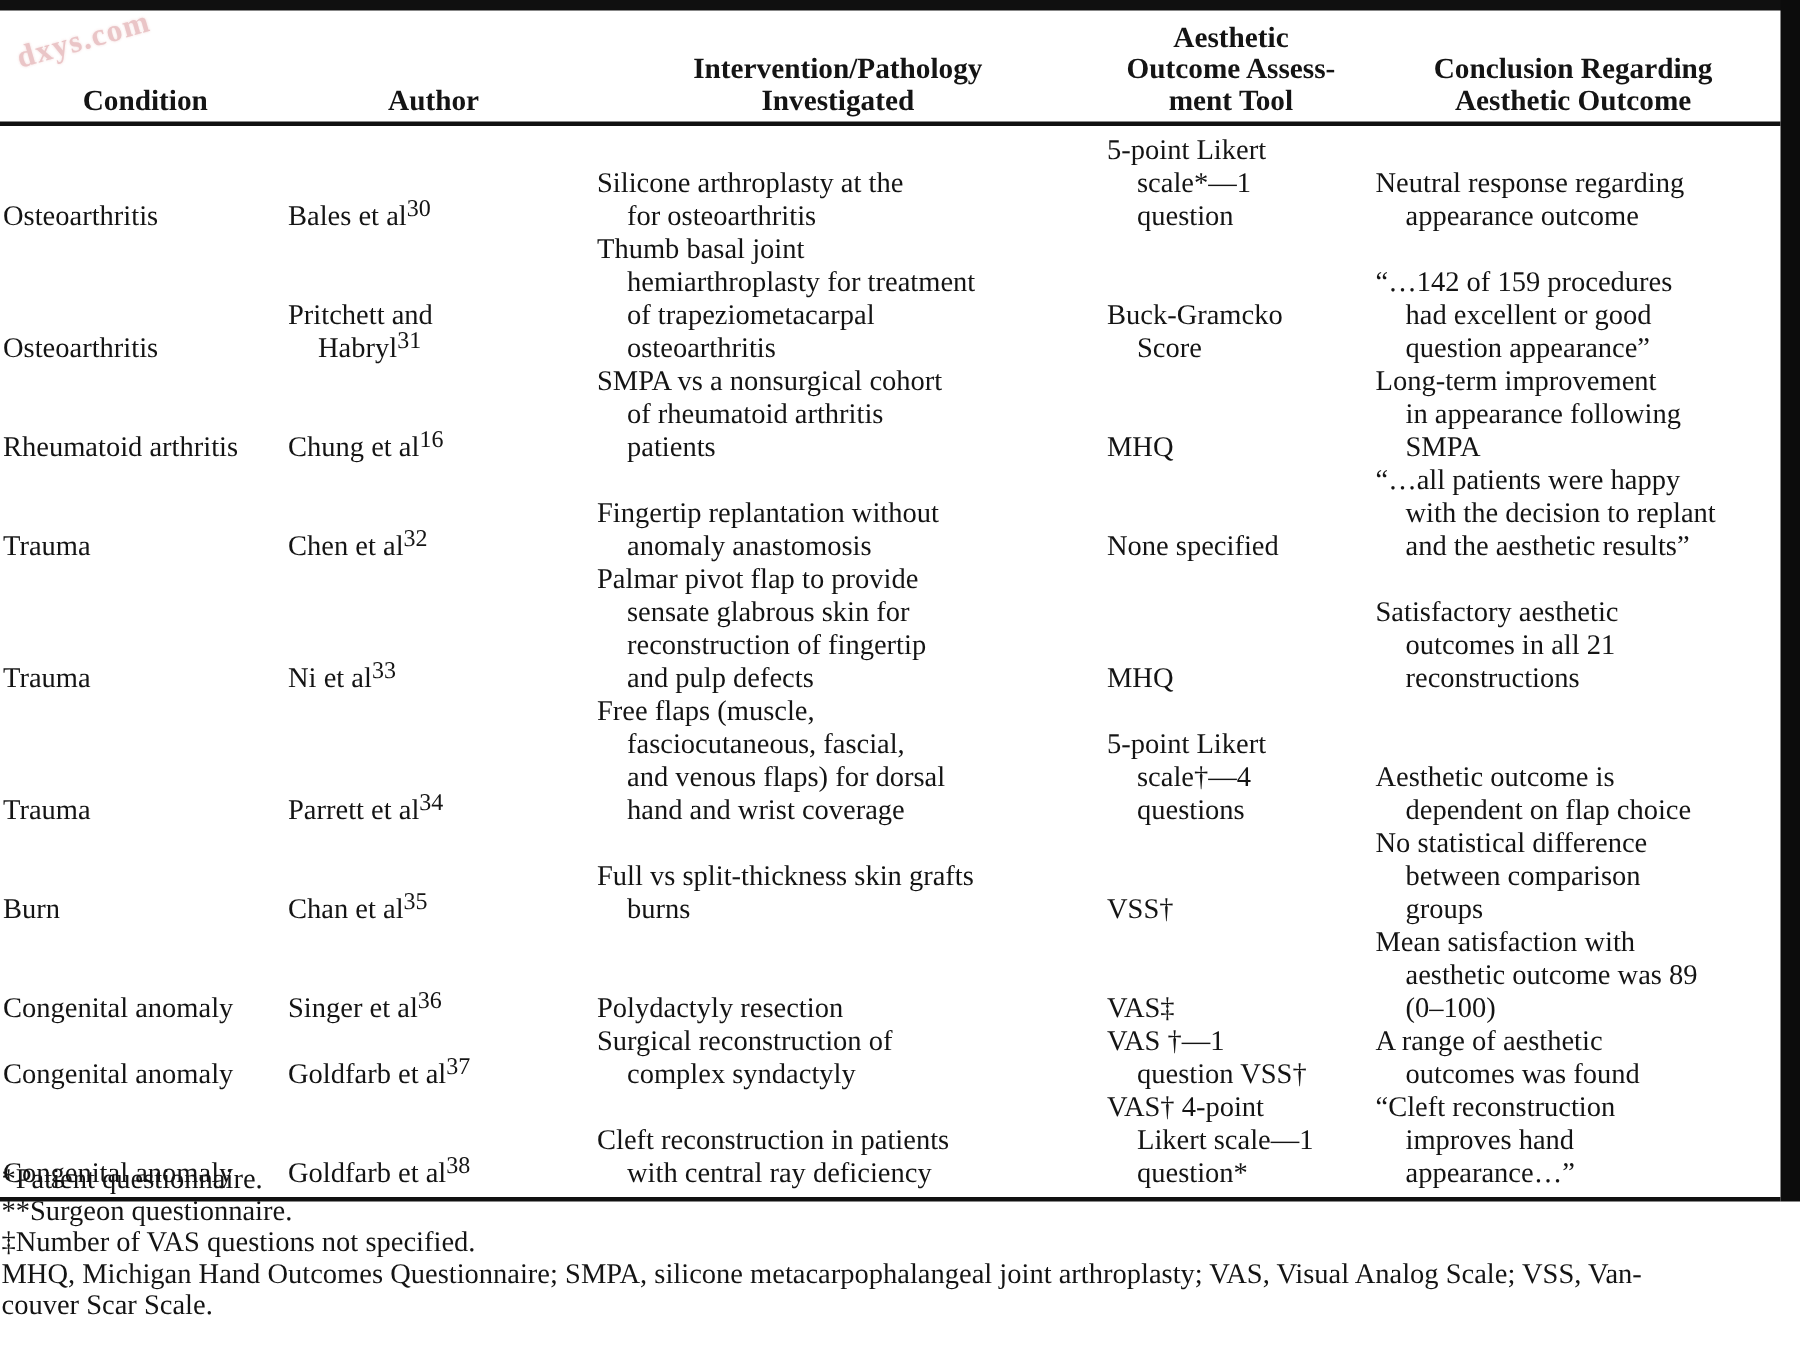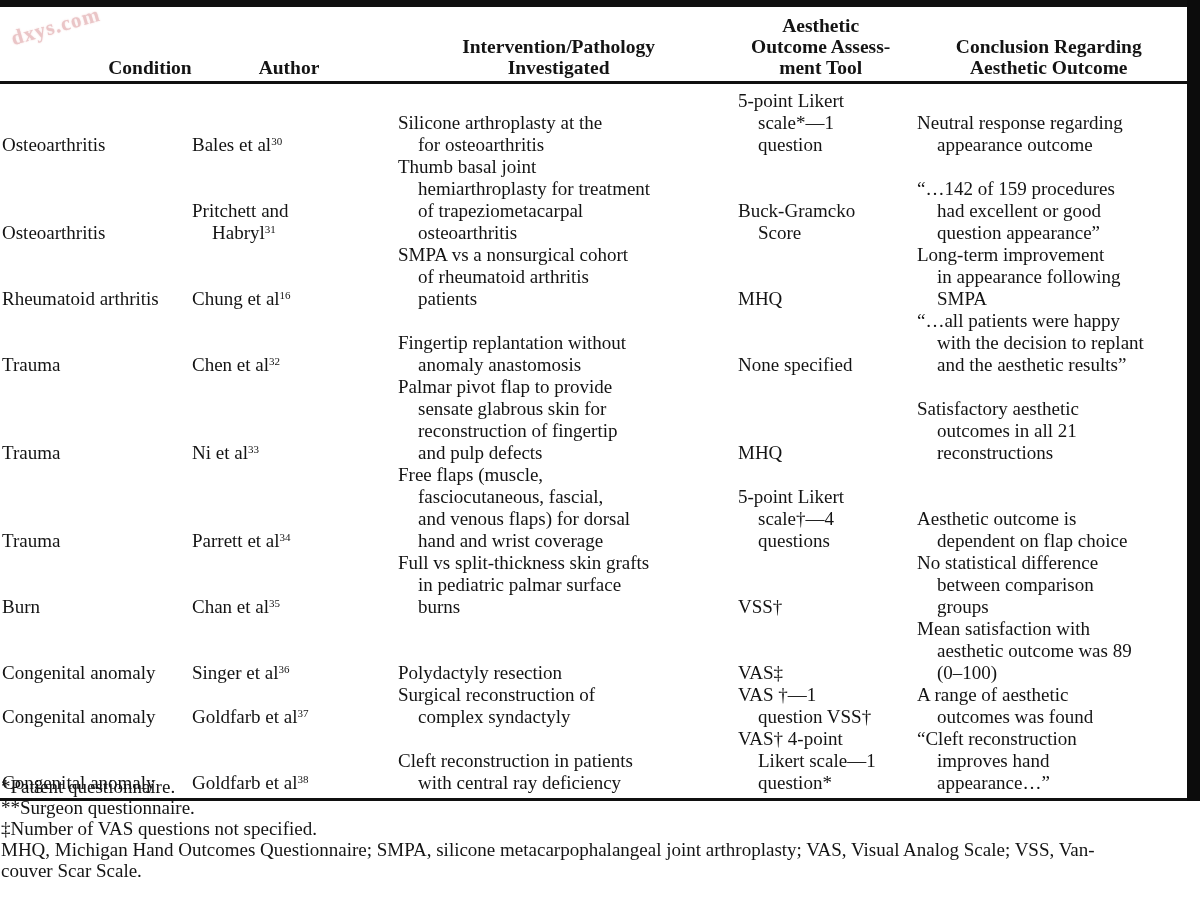--- a/index.html
+++ b/index.html
@@ -23,37 +23,37 @@
     font-size:21px;font-weight:bold;letter-spacing:1px;
     text-shadow:0 0 2px #f0d4d4;
     pointer-events:none;
   }
   .header-row{
     position:absolute;left:0;top:7px;width:1187px;height:74px;
     display:flex;align-items:flex-end;
     font-weight:bold;font-size:19.5px;line-height:21px;
   }
   .hcell{white-space:pre-line;text-align:center;padding-bottom:3px;}
-  .hcell.left{text-align:right;padding-left:2px;}
+  .hcell.left{text-align:center;padding-left:2px;}
   .c1{width:190px;}
   .c2{width:195px;}
   .c3{width:345px;}
   .c4{width:180px;}
   .c5{width:277px;}
   .tbody{position:absolute;left:0;top:90px;width:1187px;font-size:19px;line-height:22px;}
   .row{display:flex;align-items:flex-end;}
   .cell{box-sizing:border-box;}
   .cell.c1{padding-left:2px;}
   .cell.c2{padding-left:2px;}
   .cell.c3{padding-left:13px;}
   .cell.c4{padding-left:8px;}
   .cell.c5{padding-left:7px;}
   .ln{white-space:nowrap;}
   .ln.cont{padding-left:20px;}
-  sup{font-size:11px;line-height:0;vertical-align:6px;}
+  sup{font-size:16px;line-height:0;vertical-align:6px;}
   .footnotes{position:absolute;left:0;top:776px;width:1198px;font-size:19px;line-height:21px;}
   .fn-line{white-space:nowrap;padding-left:1px;}
 </style>
 </head>
 <body>
 
 <div class="page">
   <div class="watermark">dxys.com</div>
 
   <div class="rule rule-top"></div>
@@ -207,21 +207,20 @@
       </div>
       <div class="row">
         <div class="cell c1">
           <div class="ln">Burn</div>
         </div>
         <div class="cell c2">
           <div class="ln">Chan et al<sup>35</sup></div>
         </div>
         <div class="cell c3">
           <div class="ln">Full vs split-thickness skin grafts</div>
-          <div class="ln cont">in pediatric palmar surface</div>
           <div class="ln cont">burns</div>
         </div>
         <div class="cell c4">
           <div class="ln">VSS†</div>
         </div>
         <div class="cell c5">
           <div class="ln">No statistical difference</div>
           <div class="ln cont">between comparison</div>
           <div class="ln cont">groups</div>
         </div>

